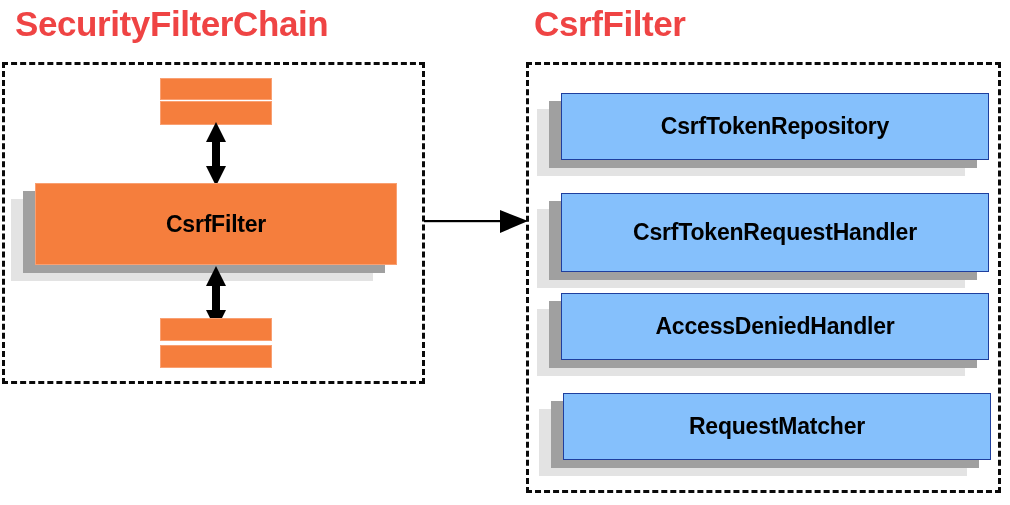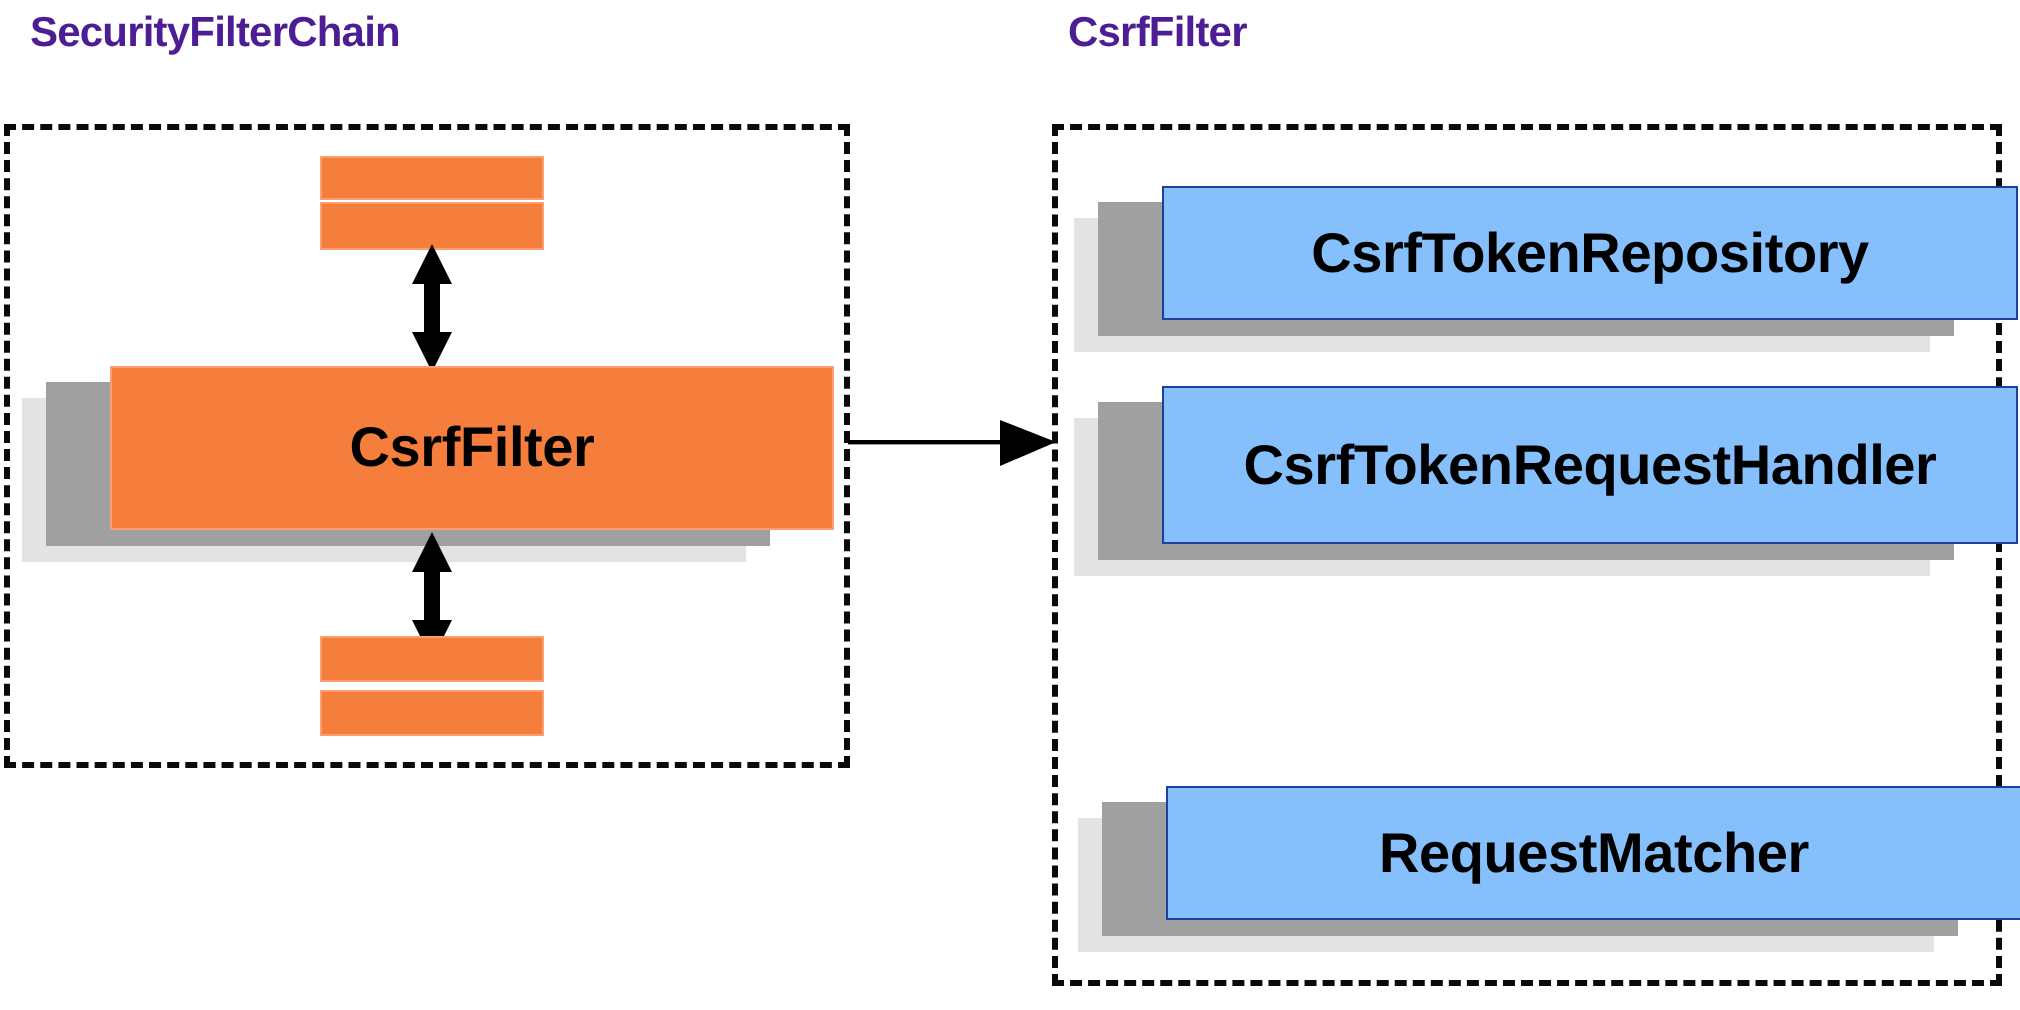--- a/index.html
+++ b/index.html
@@ -15,23 +15,23 @@
     position: relative;
     width: 1010px;
     height: 505px;
     background: #ffffff;
     overflow: hidden;
   }
 
   
   .panel-title {
     position: absolute;
-    font-size: 21px;
+    font-size: 35px;
     font-weight: bold;
-    color: #4c1d95;
+    color: #ef4444;
     letter-spacing: -0.4px;
     white-space: nowrap;
     line-height: 1;
   }
   #title-left  { left: 15px;  top: 6px; }
   #title-right { left: 534px; top: 6px; }
 
   
   .dashed-panel {
     position: absolute;
@@ -68,26 +68,25 @@
   .stack .layer-front {
     position: absolute;
     box-sizing: border-box;
     left: 0;
     top: 0;
     width: 100%;
     height: 100%;
     display: flex;
     align-items: center;
     justify-content: center;
-    font-size: 28px;
+    font-size: 23px;
     font-weight: bold;
     color: #000000;
     letter-spacing: -0.2px;
     white-space: nowrap;
-    margin-left: 20px;
   }
 
   
   .stack.orange .layer-front {
     background: #f57e3d;
     border: 1px solid #f9a072;
   }
   
   .stack.blue .layer-front {
     background: #85c0fc;
@@ -155,20 +154,25 @@
     <div class="layer-mid"></div>
     <div class="layer-front">CsrfTokenRepository</div>
   </div>
 
   <div class="stack blue" style="left:561px; top:193px; width:428px; height:79px;">
     <div class="layer-back"></div>
     <div class="layer-mid"></div>
     <div class="layer-front">CsrfTokenRequestHandler</div>
   </div>
 
+  <div class="stack blue" style="left:561px; top:293px; width:428px; height:67px;">
+    <div class="layer-back"></div>
+    <div class="layer-mid"></div>
+    <div class="layer-front">AccessDeniedHandler</div>
+  </div>
 
   <div class="stack blue" style="left:563px; top:393px; width:428px; height:67px;">
     <div class="layer-back"></div>
     <div class="layer-mid"></div>
     <div class="layer-front">RequestMatcher</div>
   </div>
 
 </div>
 
 </body></html>

